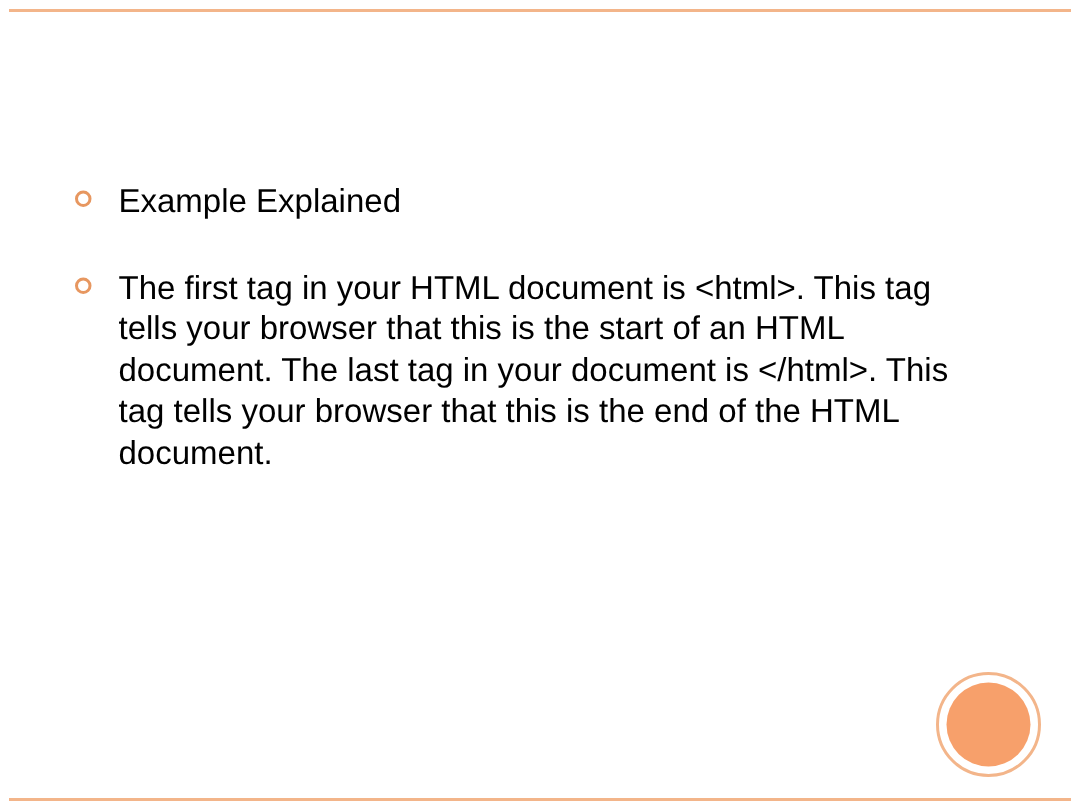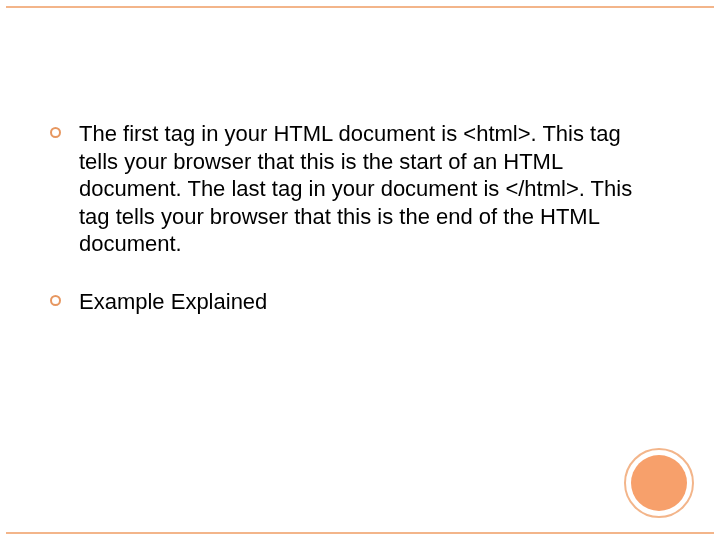--- a/index.html
+++ b/index.html
@@ -92,25 +92,25 @@
 </head>
 <body>
 
 <div class="slide">
   <div class="border-top"></div>
   <div class="border-bottom"></div>
 
   <div class="content">
     <div class="item">
       <span class="bullet"></span>
-      <span class="text">The first tag in your HTML document is &lt;html&gt;. This tag tells your browser that this is the start of an HTML document. The last tag in your document is &lt;/html&gt;. This tag tells your browser that this is the end of the HTML document.</span>
+      <span class="text">Example Explained</span>
     </div>
     <div class="item">
       <span class="bullet"></span>
-      <span class="text">Example Explained</span>
+      <span class="text">The first tag in your HTML document is &lt;html&gt;. This tag tells your browser that this is the start of an HTML document. The last tag in your document is &lt;/html&gt;. This tag tells your browser that this is the end of the HTML document.</span>
     </div>
   </div>
 
   <div class="deco">
     <div class="circle-outer"></div>
     <div class="circle-inner"></div>
   </div>
 </div>
 
 </body></html>

